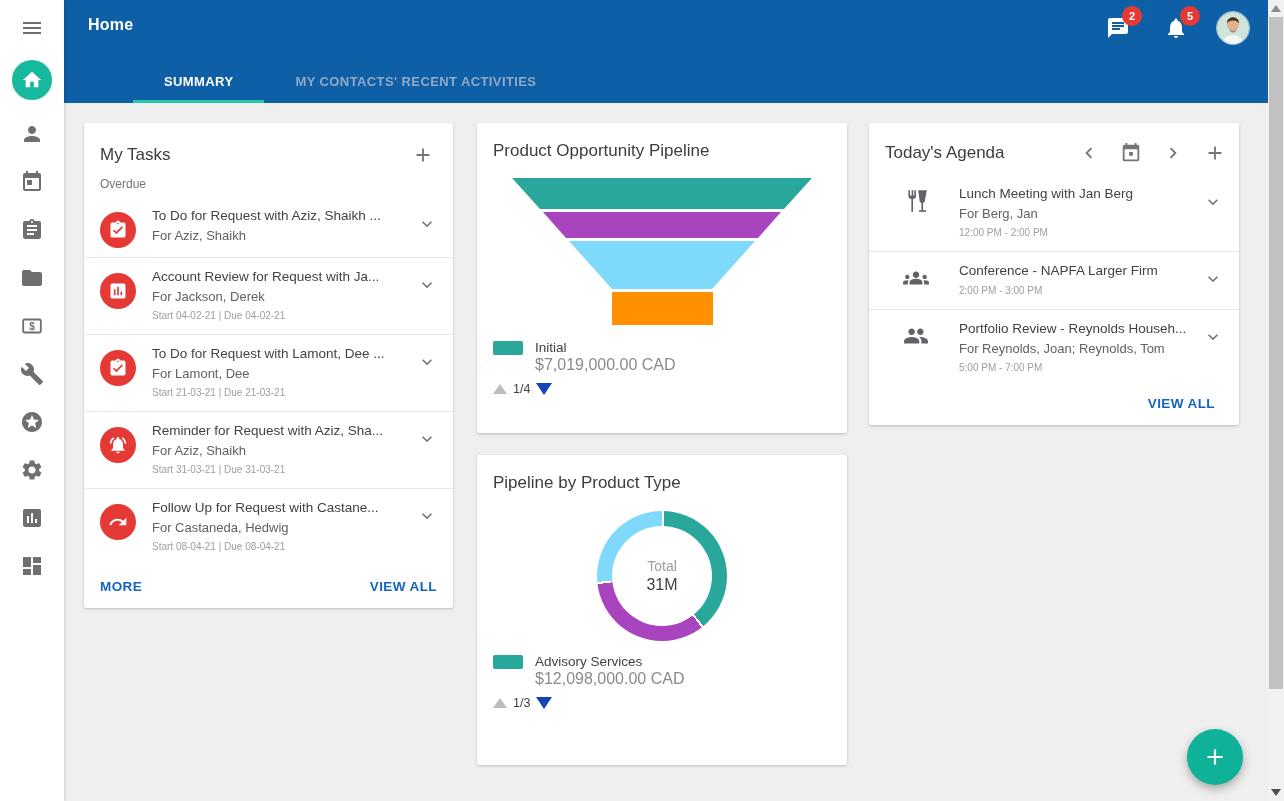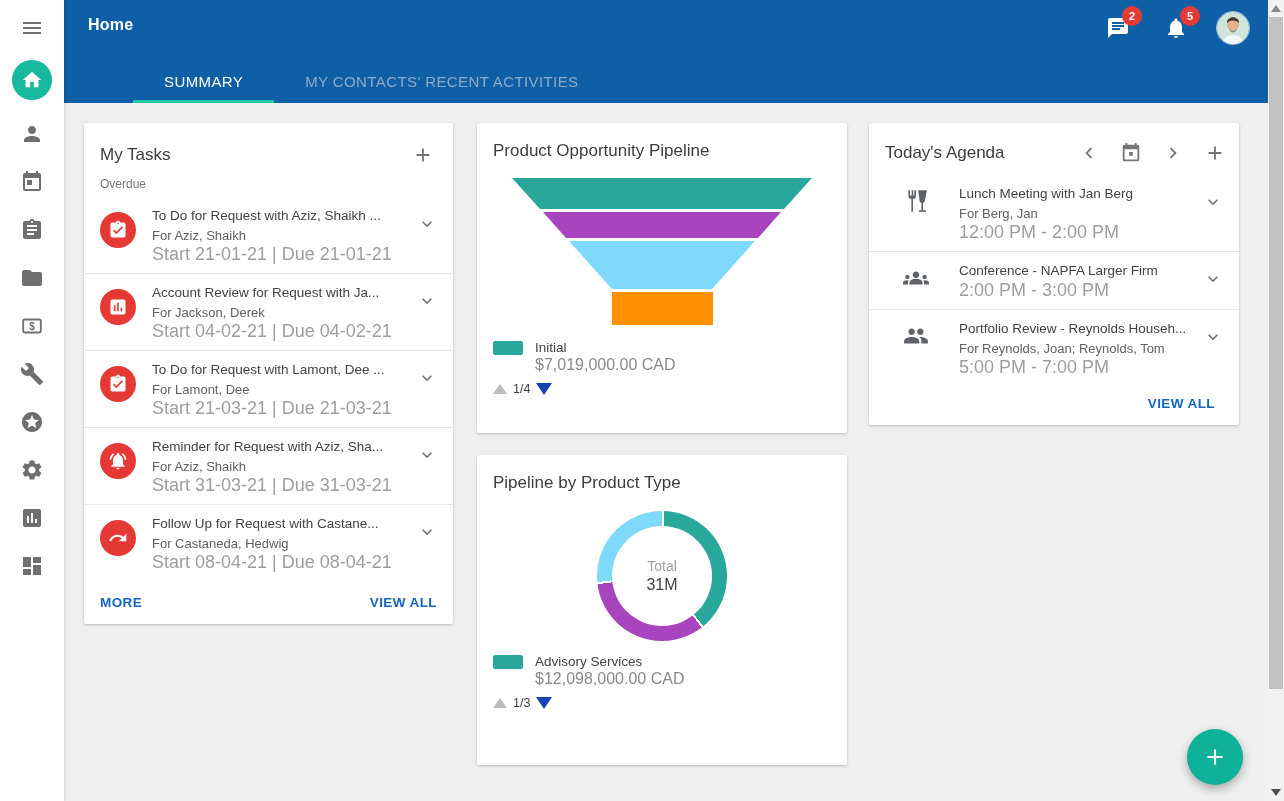--- a/index.html
+++ b/index.html
@@ -35,21 +35,21 @@
   
   .topbar{position:absolute;left:64px;top:0;width:1204px;height:103px;background:var(--header-blue);z-index:3;}
   .topbar h1{position:absolute;left:24px;top:16px;color:#fff;font-size:16px;font-weight:bold;letter-spacing:.2px;}
   .header-actions{position:absolute;right:18px;top:10px;display:flex;align-items:center;gap:22px;}
   .hicon{position:relative;width:36px;height:36px;display:flex;align-items:center;justify-content:center;cursor:pointer;}
   .hicon svg{width:24px;height:24px;fill:#fff;}
   .badge{position:absolute;top:-4px;right:-6px;min-width:20px;height:20px;border-radius:50%;background:var(--badge-red);
     color:#fff;font-size:11px;font-weight:bold;display:flex;align-items:center;justify-content:center;}
   .avatar{width:34px;height:34px;border-radius:50%;overflow:hidden;border:1px solid rgba(255,255,255,.6);cursor:pointer;}
   .tabs{position:absolute;left:69px;bottom:0;display:flex;height:44px;}
-  .tab{padding:0 31px;display:flex;align-items:center;color:#8FA9C6;font-size:15px;font-weight:normal;
+  .tab{padding:0 31px;display:flex;align-items:center;color:#8FA9C6;font-size:13px;font-weight:bold;
     letter-spacing:.4px;cursor:pointer;position:relative;white-space:nowrap;}
   .tab.active{color:#fff;}
   .tab.active::after{content:"";position:absolute;left:0;right:0;bottom:0;height:3px;background:var(--underline-green);}
 
   
   .content{position:absolute;left:64px;top:103px;width:1204px;height:698px;background:var(--page-bg);}
   .card{position:absolute;background:var(--card-bg);border-radius:2px;box-shadow:0 1px 3px rgba(0,0,0,.22);}
   .card-title{font-size:17px;color:#3d3d3d;}
 
   
@@ -57,21 +57,21 @@
   .tasks-head{display:flex;align-items:center;justify-content:space-between;padding:18px 16px 4px 16px;}
   .icon-btn{border:none;background:transparent;color:#757575;width:28px;height:28px;display:flex;align-items:center;justify-content:center;cursor:pointer;}
   .icon-btn svg{width:22px;height:22px;fill:currentColor;}
   .section-label{padding:4px 16px 6px 16px;font-size:12px;color:#757575;}
   .task-row{display:grid;grid-template-columns:52px 1fr 36px;align-items:flex-start;padding:9px 6px 9px 16px;}
   .task-row + .task-row{border-top:1px solid #E6E6E6;}
   .task-icon{width:36px;height:36px;border-radius:50%;background:var(--task-red);display:flex;align-items:center;justify-content:center;margin-top:6px;}
   .task-icon svg{width:20px;height:20px;fill:#fff;}
   .t-title{font-size:13.5px;color:var(--txt-dark);line-height:20px;white-space:nowrap;overflow:hidden;}
   .t-for{font-size:13px;color:var(--txt-mid);line-height:19px;}
-  .t-dates{font-size:18px;color:var(--txt-light);line-height:19px;}
+  .t-dates{font-size:10px;color:var(--txt-light);line-height:19px;}
   .chev-btn{border:none;background:transparent;color:#757575;width:32px;height:32px;display:flex;align-items:center;justify-content:center;cursor:pointer;margin-top:2px;}
   .chev-btn svg{width:20px;height:20px;fill:currentColor;}
   .card-footer{display:flex;justify-content:space-between;align-items:center;padding:14px 16px 14px 16px;}
   .link-btn{border:none;background:transparent;color:var(--link-blue);font-size:13.5px;font-weight:bold;letter-spacing:.4px;cursor:pointer;font-family:inherit;}
 
   
   .funnel-card{left:413px;top:20px;width:370px;height:310px;padding:18px 16px 10px 16px;}
   .funnel-svg{display:block;margin-top:14px;}
   .legend{display:flex;align-items:flex-start;gap:12px;margin-top:12px;}
   .swatch{width:30px;height:14px;border-radius:2px;margin-top:2px;flex:none;}
@@ -230,21 +230,20 @@
 
       <div class="task-row">
         <span class="task-icon">
           <svg viewBox="0 0 24 24">
               <path d="M19 3h-4.18C14.4 1.84 13.3 1 12 1c-1.3 0-2.4.84-2.82 2H5c-1.1 0-2 .9-2 2v14c0 1.1.9 2 2 2h14c1.1 0 2-.9 2-2V5c0-1.1-.9-2-2-2zm-7 0c.55 0 1 .45 1 1s-.45 1-1 1-1-.45-1-1 .45-1 1-1zm-2 14l-4-4 1.41-1.41L10 14.17l6.59-6.59L18 9l-8 8z"></path>
             </svg>
         </span>
         <div>
           <div class="t-title">To Do for Request with Aziz, Shaikh ...</div>
           <div class="t-for">For Aziz, Shaikh</div>
-          <div class="t-dates">Start 21-01-21 | Due 21-01-21</div>
         </div>
         <button class="chev-btn">
           <svg viewBox="0 0 24 24">
               <path d="M7.41 8.59L12 13.17l4.59-4.58L18 10l-6 6-6-6 1.41-1.41z"></path>
             </svg>
         </button>
       </div>
 
       <div class="task-row">
         <span class="task-icon">

